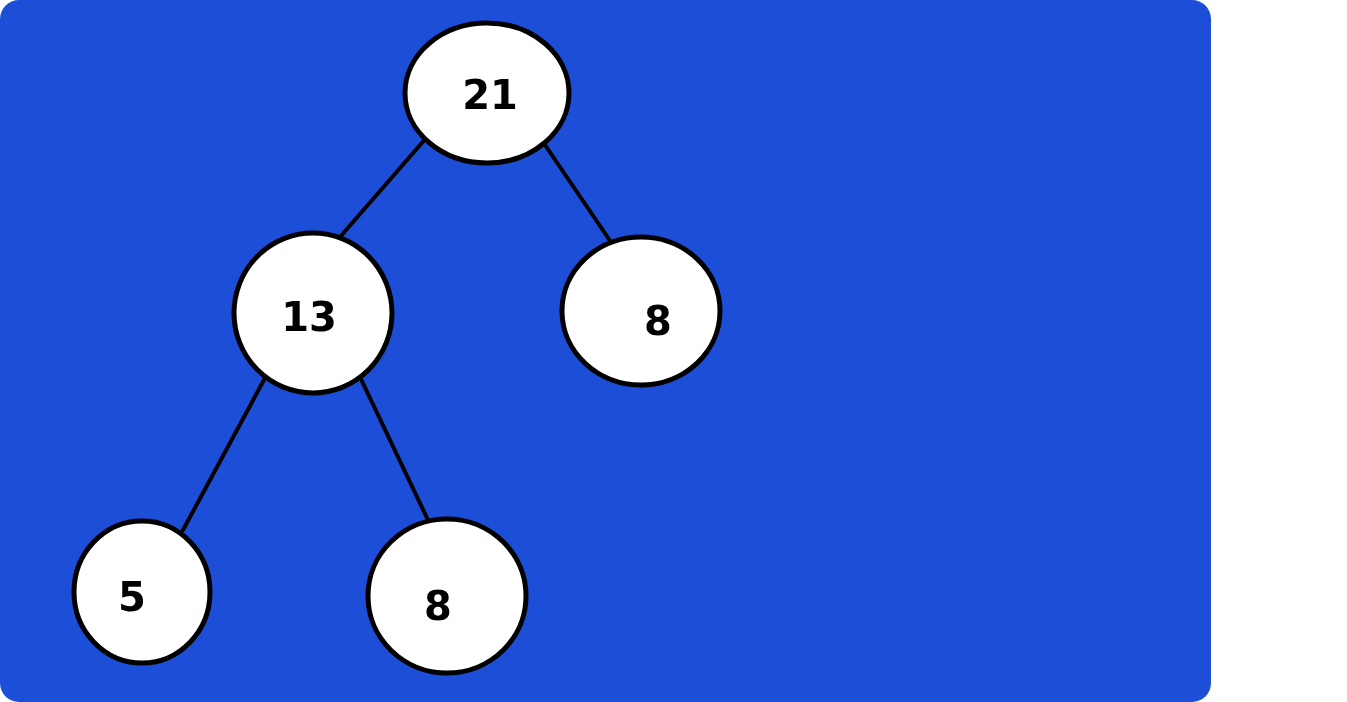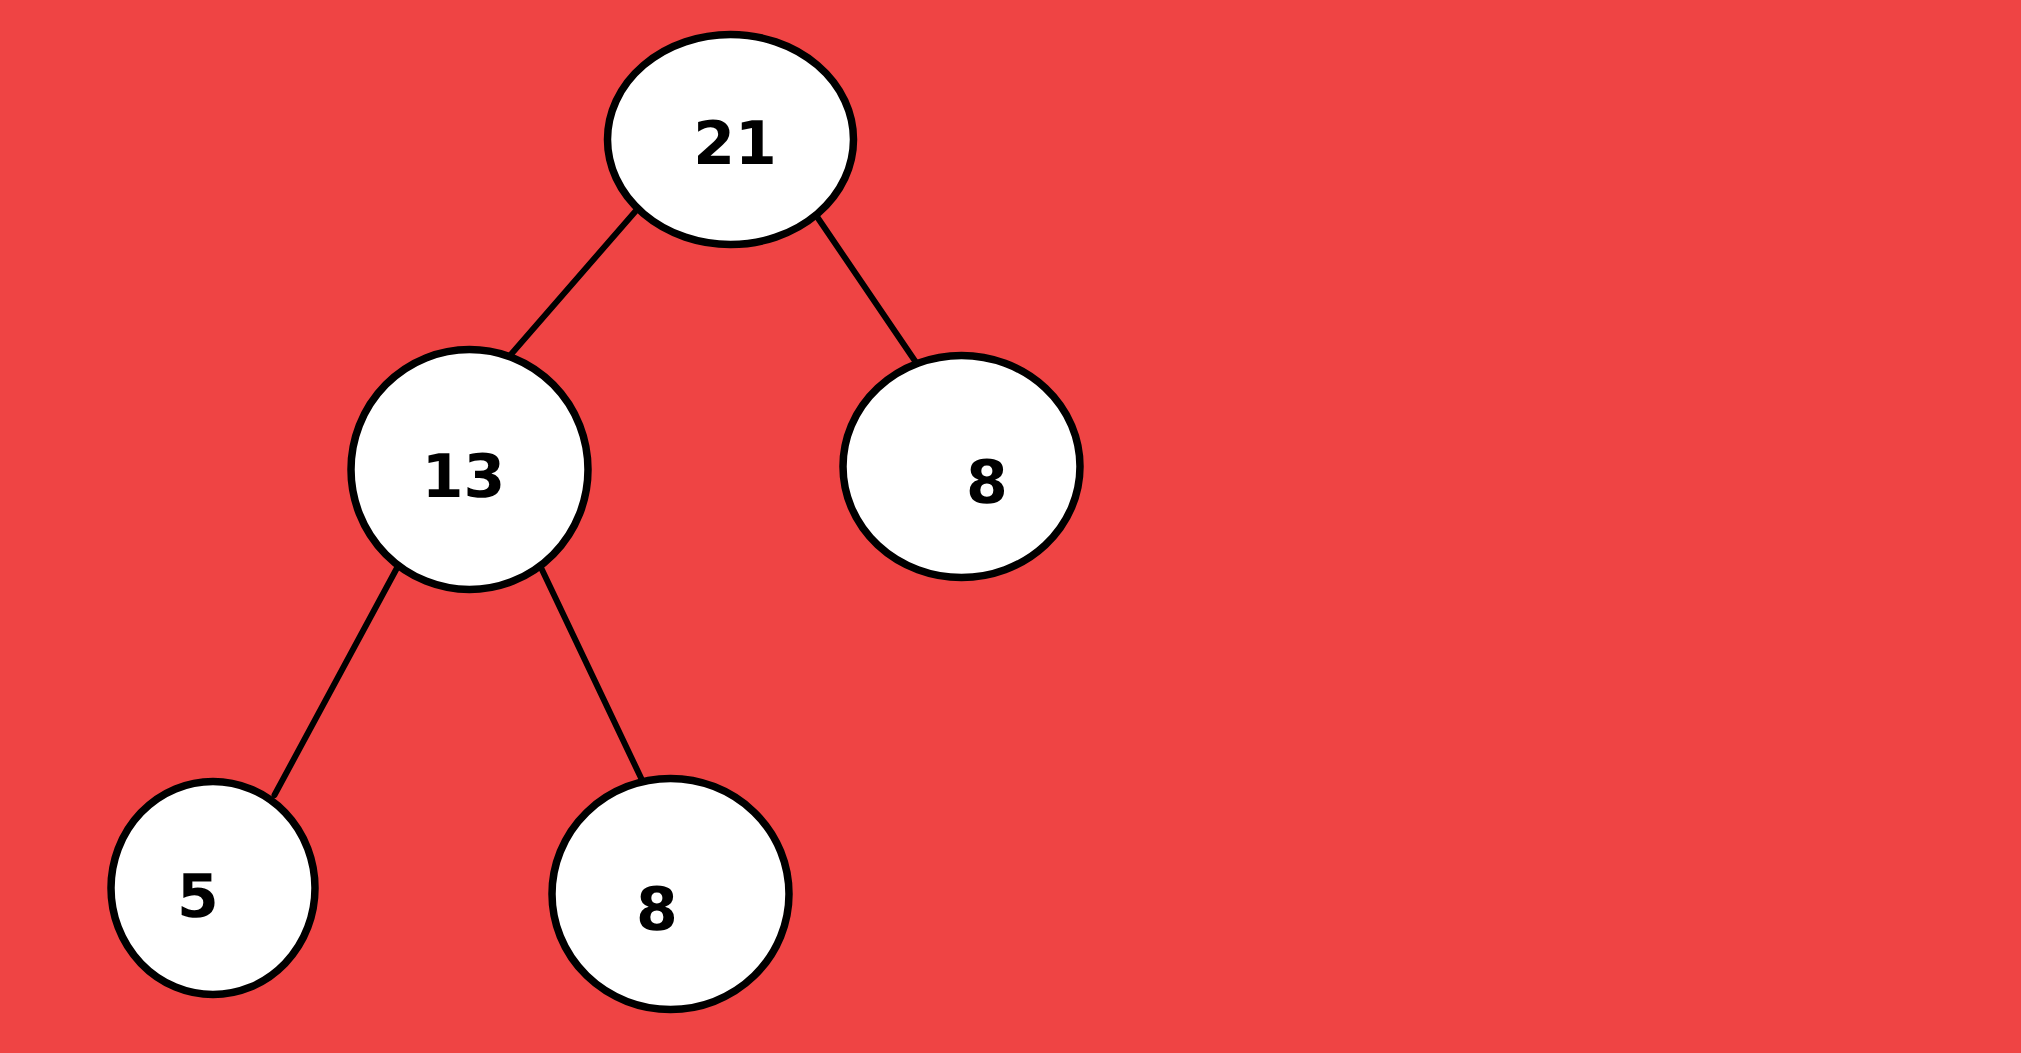--- a/index.html
+++ b/index.html
@@ -2,24 +2,25 @@
 <html><head>
 <meta charset="utf-8">
 <style>
   html, body {
     margin: 0;
     padding: 0;
     background: #ffffff;
   }
   .canvas-wrap {
     position: relative;
-    width: 1347px;
+    width: 1211px;
     height: 702px;
-    background: #ef4444;
+    background: #1d4ed8;
     overflow: hidden;
+    border-radius: 19px;
   }
   svg.tree {
     display: block;
     width: 1347px;
     height: 702px;
   }
   svg.tree ellipse {
     fill: #ffffff;
   }
   svg.tree text {

